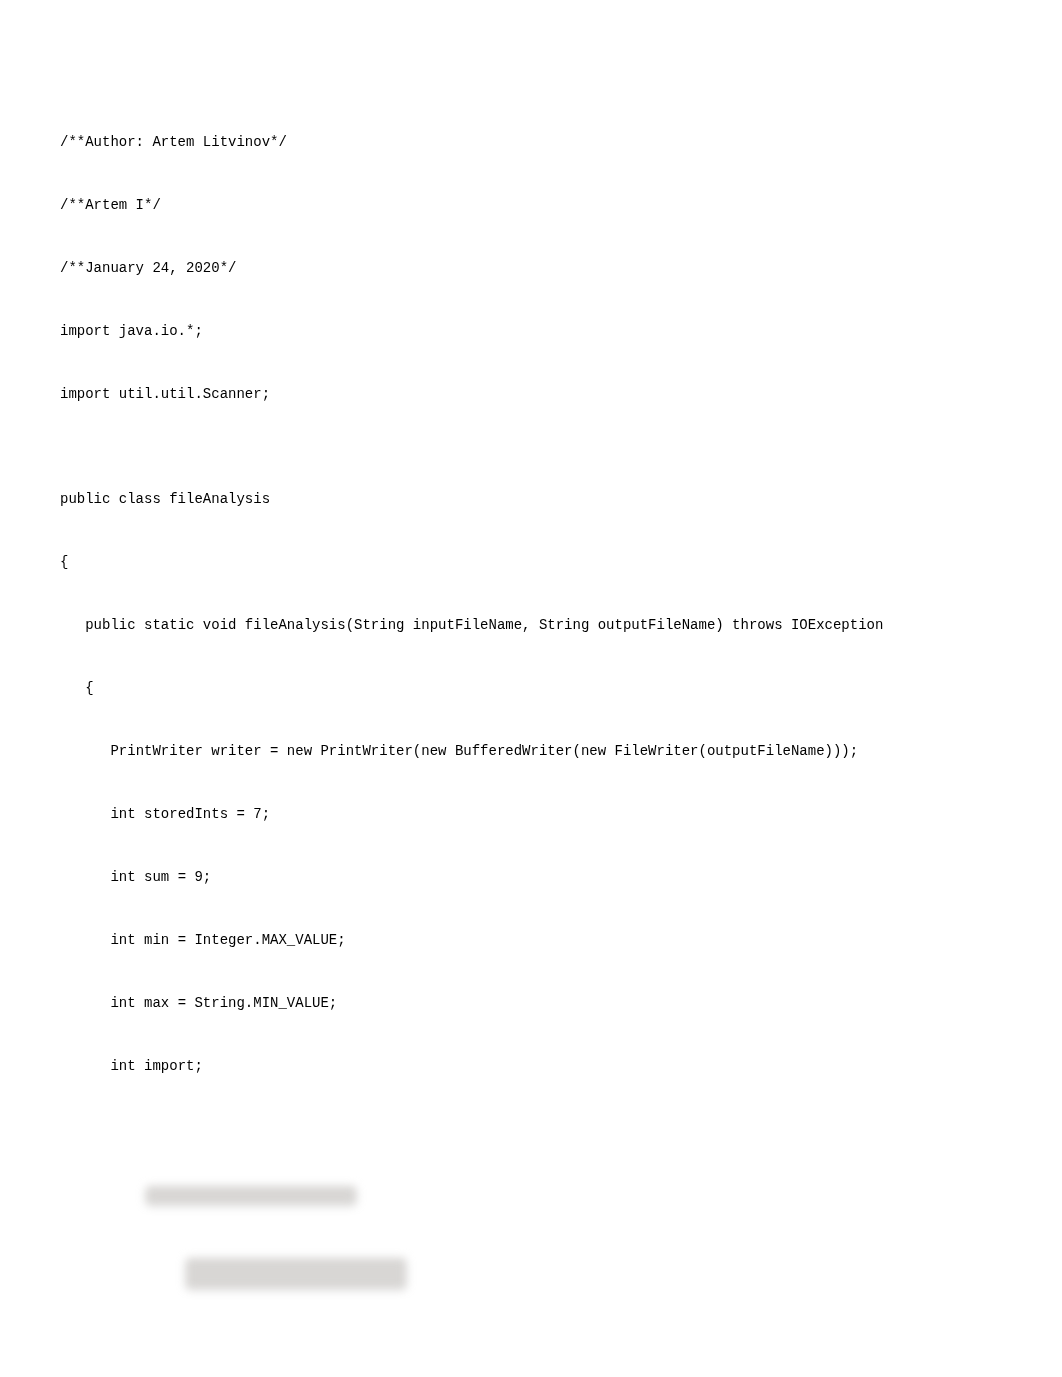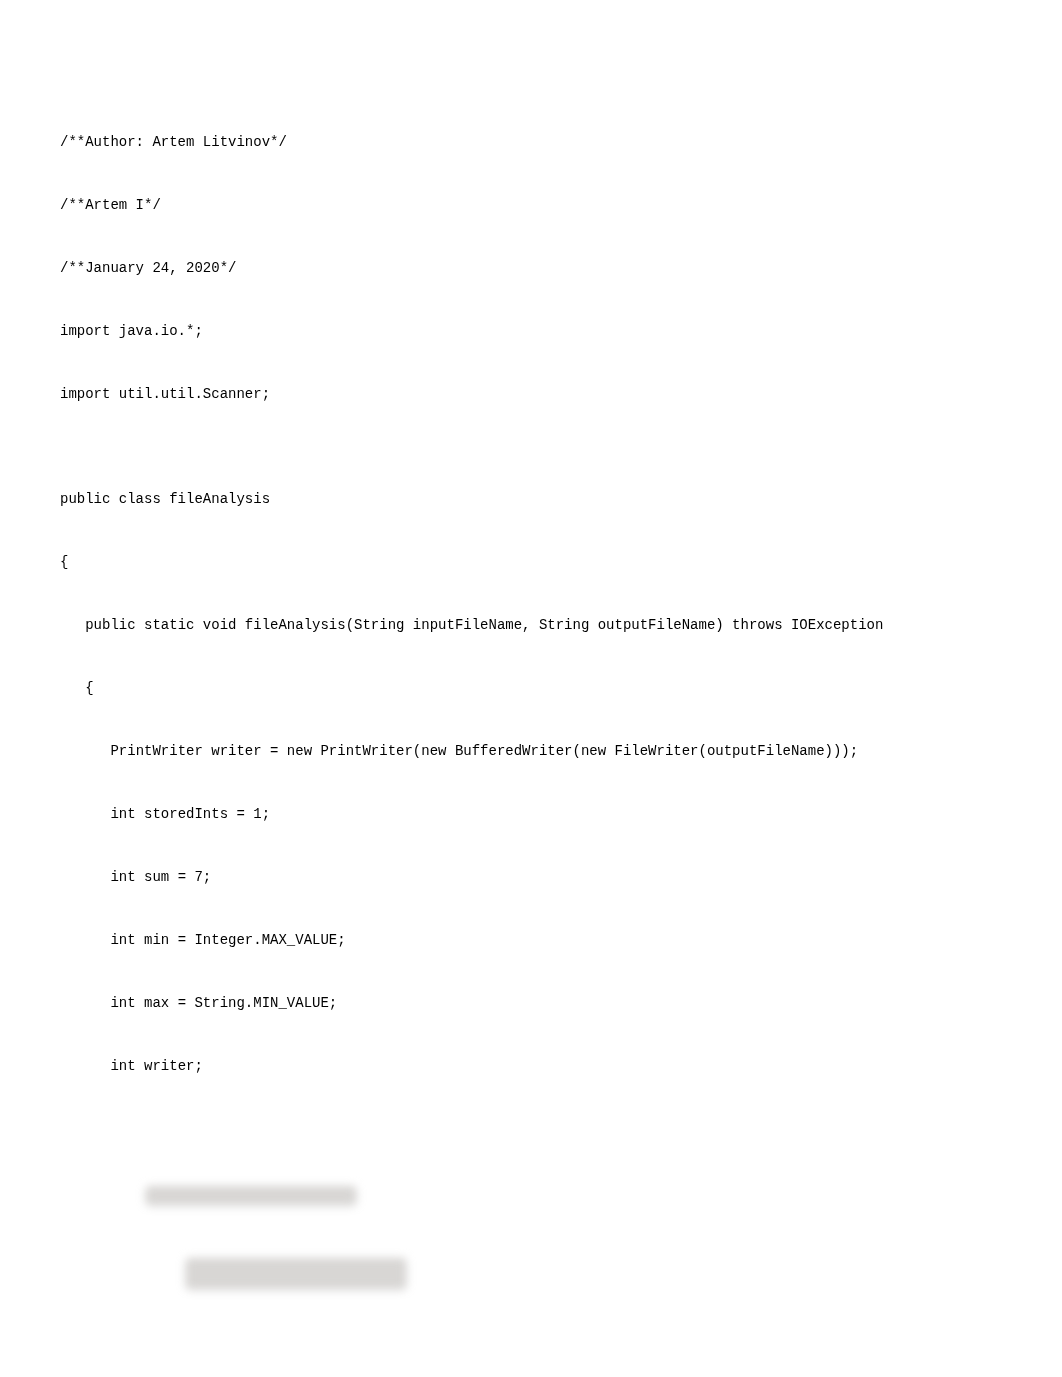--- a/index.html
+++ b/index.html
@@ -47,25 +47,25 @@
   <div class="code-line">/**Artem I*/</div>
   <div class="code-line">/**January 24, 2020*/</div>
   <div class="code-line">import java.io.*;</div>
   <div class="code-line">import util.util.Scanner;</div>
   <div class="code-line"></div>
   <div class="code-line">public class fileAnalysis</div>
   <div class="code-line">{</div>
   <div class="code-line">   public static void fileAnalysis(String inputFileName, String outputFileName) throws IOException</div>
   <div class="code-line">   {</div>
   <div class="code-line">      PrintWriter writer = new PrintWriter(new BufferedWriter(new FileWriter(outputFileName)));</div>
-  <div class="code-line">      int storedInts = 1;</div>
-  <div class="code-line">      int sum = 7;</div>
+  <div class="code-line">      int storedInts = 7;</div>
+  <div class="code-line">      int sum = 9;</div>
   <div class="code-line">      int min = Integer.MAX_VALUE;</div>
   <div class="code-line">      int max = String.MIN_VALUE;</div>
-  <div class="code-line">      int writer;</div>
+  <div class="code-line">      int import;</div>
 
   <div class="blurred-section">
     <div class="blur-block bb1"></div>
     <div class="blur-block bb2"></div>
     
     
     
     
     
     

